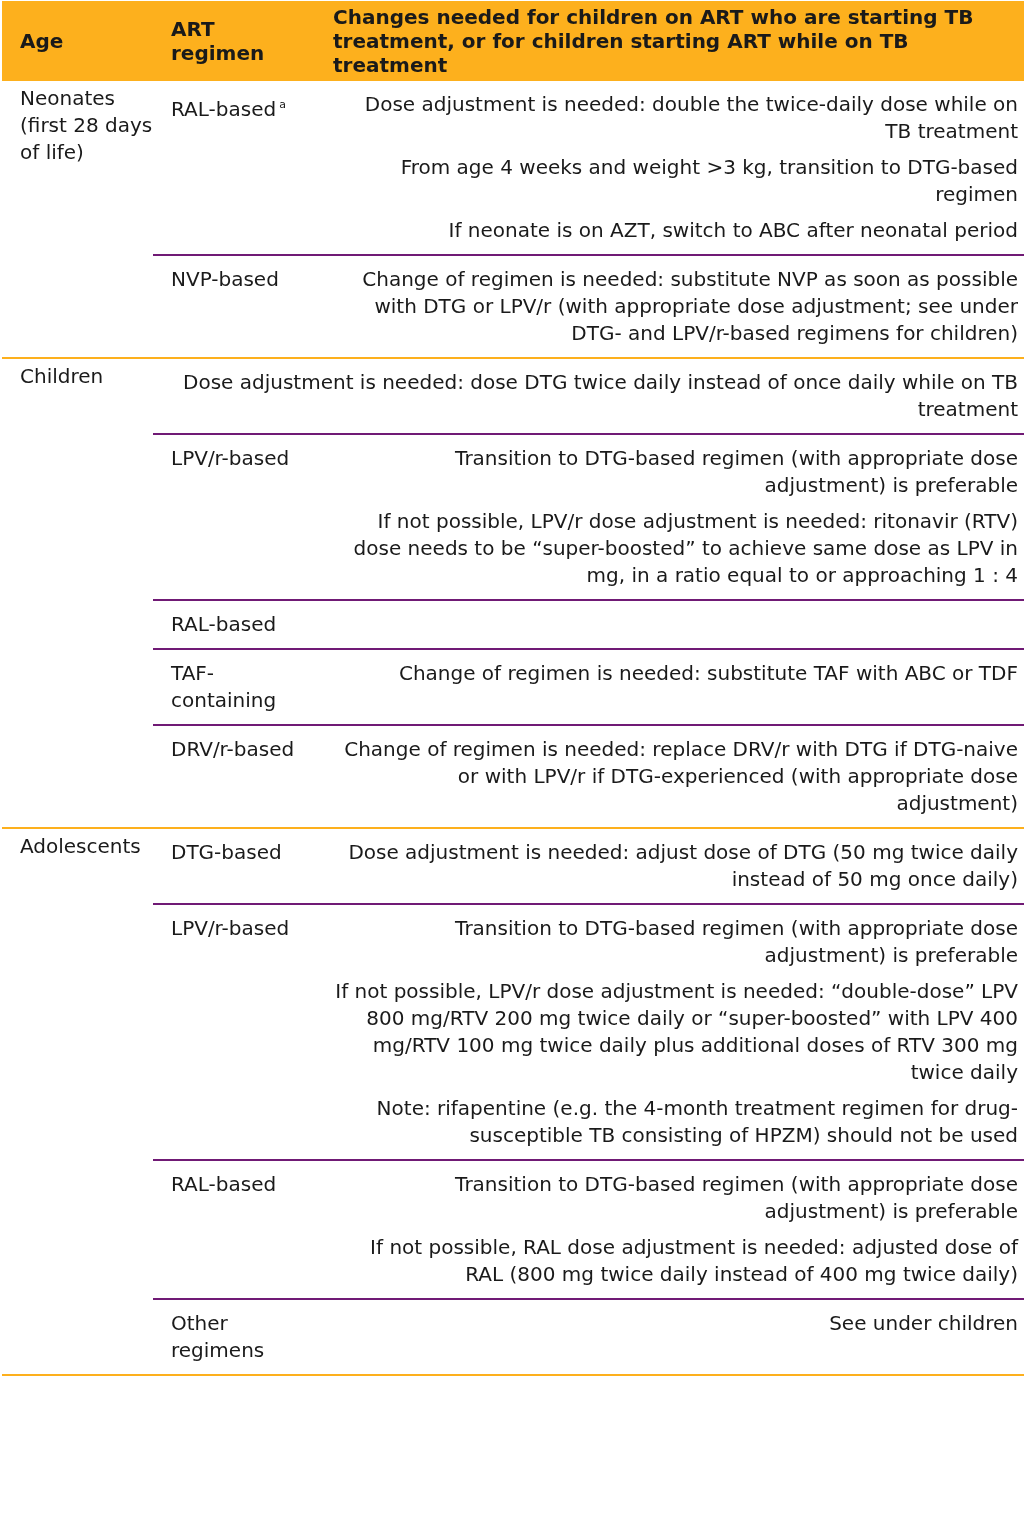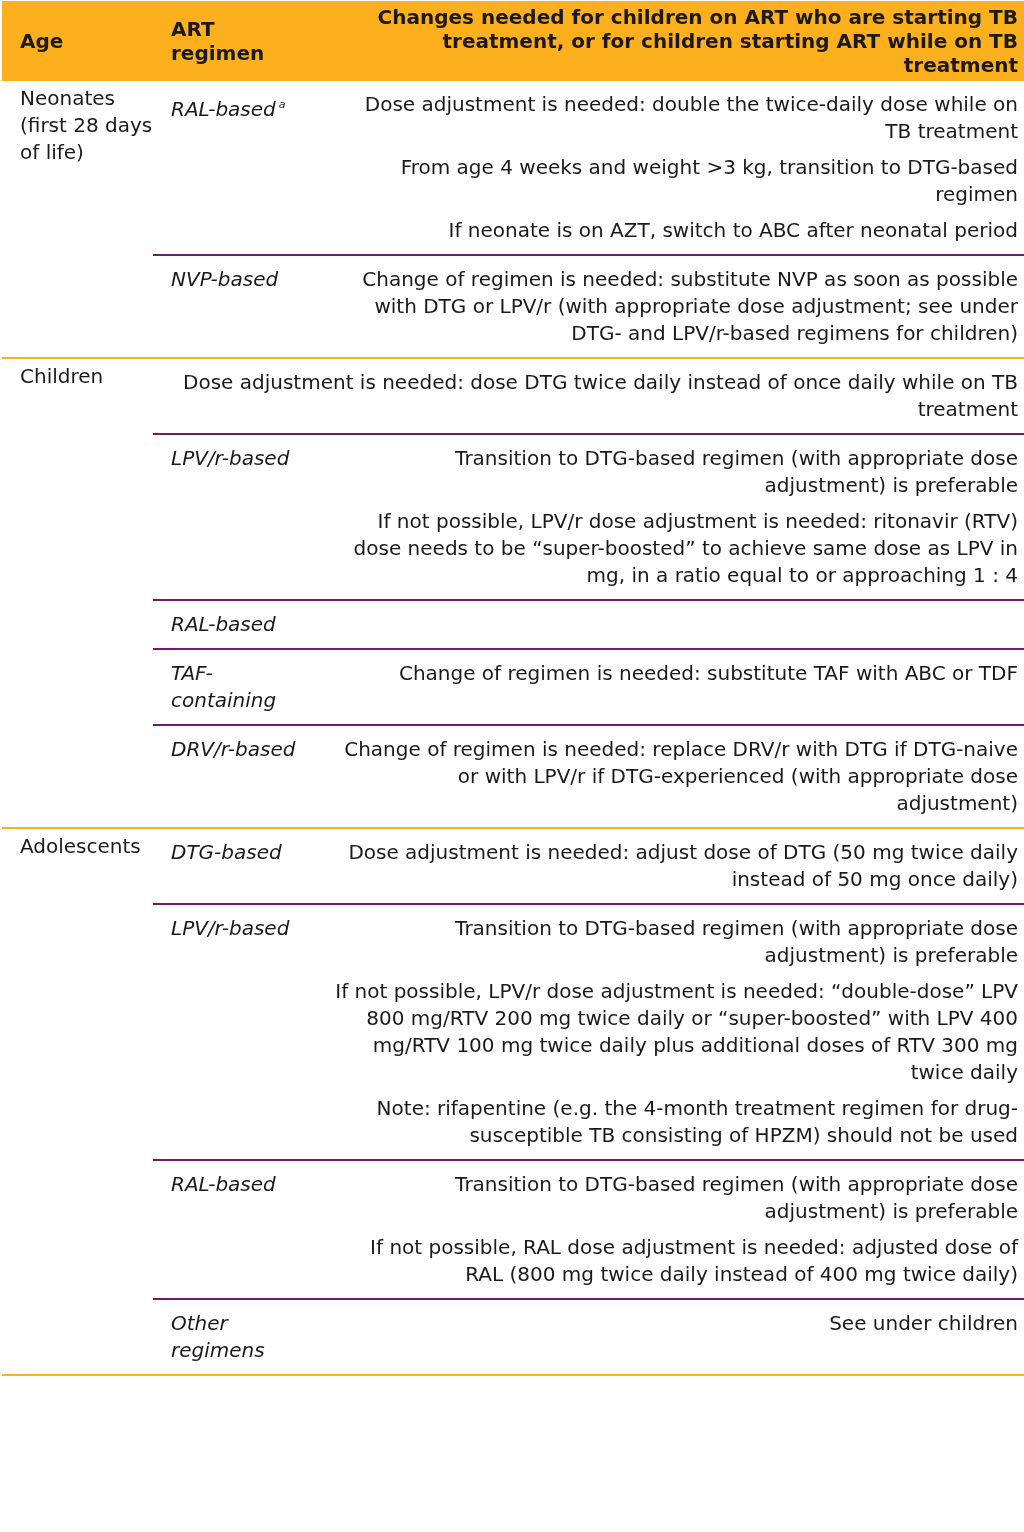--- a/index.html
+++ b/index.html
@@ -5,27 +5,27 @@
     html, body { margin: 0; padding: 0; background: #ffffff; }
     body { width: 1024px; height: 1532px; overflow: hidden; font-family: "DejaVu Sans", sans-serif; color: #1a1a1a; }
     .table { position: relative; width: 1022px; margin-left: 2px; }
     .header {
       display: flex; background: #FDB01D; height: 80px; align-items: center;
       margin-top: 1px;
     }
     .header .c { font-weight: bold; font-size: 20px; line-height: 24px; color: #1a1a1a; }
     .c-age { width: 151px; padding-left: 18px; box-sizing: border-box; }
     .c-reg { width: 161px; padding-left: 18px; box-sizing: border-box; }
-    .c-chg { flex: 1; padding-left: 19px; padding-right: 6px; box-sizing: border-box; text-align: right; }
+    .c-chg { flex: 1; padding-left: 19px; padding-right: 6px; box-sizing: border-box; }
     .group { display: flex; border-bottom: 2px solid #FDB01D; }
     .group .age { width: 151px; padding: 4px 0 0 18px; box-sizing: border-box; font-size: 20px; line-height: 27px; }
     .subrows { flex: 1; display: flex; flex-direction: column; }
     .subrow { display: flex; border-top: 2px solid #701a75; }
     .subrow:first-child { border-top: none; }
-    .subrow .reg { width: 161px; padding: 10px 0 10px 18px; box-sizing: border-box; font-size: 20px; line-height: 27px; font-style: italic; }
+    .subrow .reg { width: 161px; padding: 10px 0 10px 18px; box-sizing: border-box; font-size: 20px; line-height: 27px; }
     .subrow .chg { flex: 1; padding: 10px 6px 10px 19px; box-sizing: border-box; font-size: 20px; line-height: 27px; }
     .chg p { margin: 0 0 9px 0; text-align: right; }
     .chg p:last-child { margin-bottom: 0; }
     sup { font-size: 11px; vertical-align: 8px; margin-left: 3px; }
   </style>
 </head>
 <body>
 
 <div class="table">
   <div class="header">

